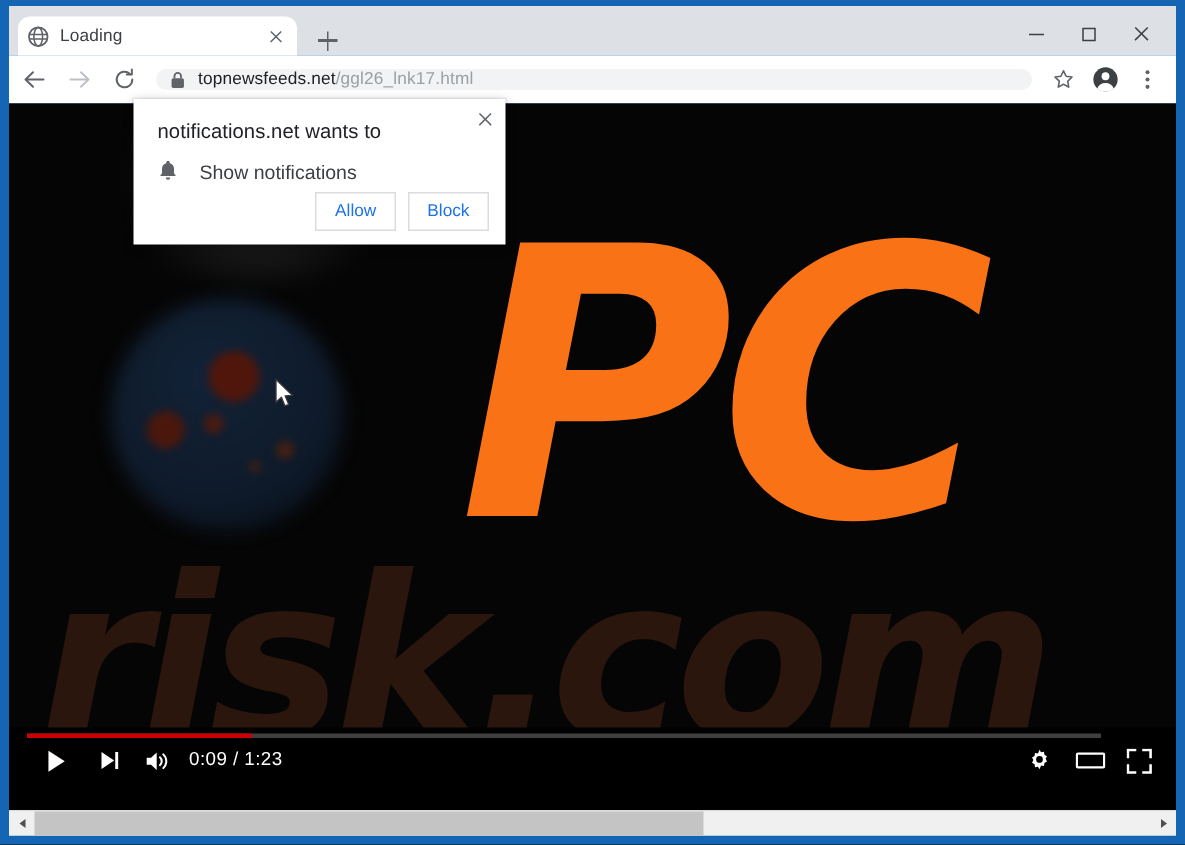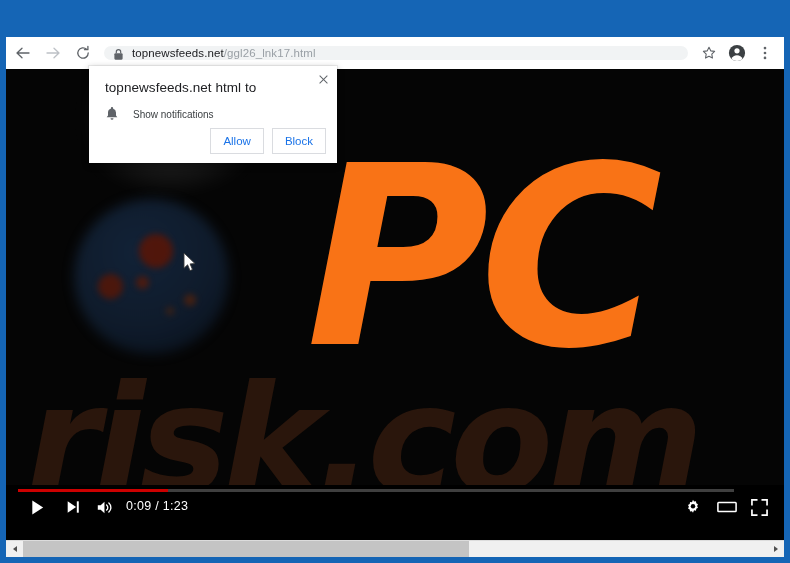--- a/index.html
+++ b/index.html
@@ -375,21 +375,21 @@
     display: flex;
     align-items: center;
   }
   #perm-option .bell {
     width: 14px; height: 16px;
     flex: 0 0 14px;
     margin-right: 14px;
     position: relative;
   }
   #perm-option .opt-label {
-    font-size: 10px;
+    font-size: 13px;
     color: #3c4043;
   }
   #perm-actions {
     position: absolute;
     right: 11px; bottom: 9px;
     display: flex;
     gap: 8px;
   }
   .perm-btn {
     min-width: 52px;
@@ -460,20 +460,46 @@
     left: 0; top: 0; bottom: 0;
     width: 60.5%;
     background: #c4c4c4;
   }
 </style>
 </head>
 <body>
 
 <div id="window">
 
+  <div id="tabstrip">
+
+    <div id="tab">
+      <span class="favicon">
+        <svg width="15" height="15" viewBox="0 0 16 16">
+          <circle cx="8" cy="8" r="6.6" fill="none" stroke="#5f6368" stroke-width="1.3"></circle>
+          <path d="M1.6 6.4h12.8M1.6 9.6h12.8" stroke="#5f6368" stroke-width="1.1" fill="none"></path>
+          <ellipse cx="8" cy="8" rx="3.1" ry="6.6" fill="none" stroke="#5f6368" stroke-width="1.1"></ellipse>
+        </svg>
+      </span>
+      <span class="tab-title">Loading</span>
+      <span class="tab-close"></span>
+    </div>
+
+    <div id="newtab"></div>
+
+    <div class="wbtn" id="btn-min">
+      <span class="glyph"></span>
+    </div>
+    <div class="wbtn" id="btn-max">
+      <span class="glyph"></span>
+    </div>
+    <div class="wbtn" id="btn-close">
+      <span class="glyph"></span>
+    </div>
+  </div>
 
   <div id="toolbar">
 
     <div class="navbtn">
       <span>
         <svg width="16" height="16" viewBox="0 0 16 16">
           <path d="M14 8H2.5M7 3.2 2 8l5 4.8" fill="none" stroke="#5f6368" stroke-width="1.3" stroke-linecap="round" stroke-linejoin="round"></path>
         </svg>
       </span>
     </div>
@@ -621,21 +647,21 @@
 
     <div id="cursor" style="left: 177px; top: 183px;">
       <svg width="14" height="21" viewBox="0 0 14 21">
         <path d="M1 1 L1 16.2 L4.6 12.8 L7.0 18.6 L9.5 17.6 L7.1 11.9 L12.0 11.6 Z" fill="#ffffff" stroke="#3a3a3a" stroke-width="0.9" stroke-linejoin="round"></path>
       </svg>
     </div>
   </div>
 
   <div id="perm-dialog">
     <div id="perm-close"></div>
-    <div id="perm-title">topnewsfeeds.net html to</div>
+    <div id="perm-title">notifications.net wants to</div>
     <div id="perm-option">
       <span class="bell">
         <svg width="14" height="16" viewBox="0 0 14 16">
           <path d="M7 1.1a1.15 1.15 0 0 1 1.15 1.15v.5A3.9 3.9 0 0 1 11 6.4v3.1l1.3 1.85H1.7L3 9.5V6.4a3.9 3.9 0 0 1 2.85-3.65v-.5A1.15 1.15 0 0 1 7 1.1z" fill="#5f6368"></path>
           <path d="M5.5 12.3a1.5 1.5 0 0 0 3 0z" fill="#5f6368"></path>
         </svg>
       </span>
       <span class="opt-label">Show notifications</span>
     </div>
     <div id="perm-actions">

